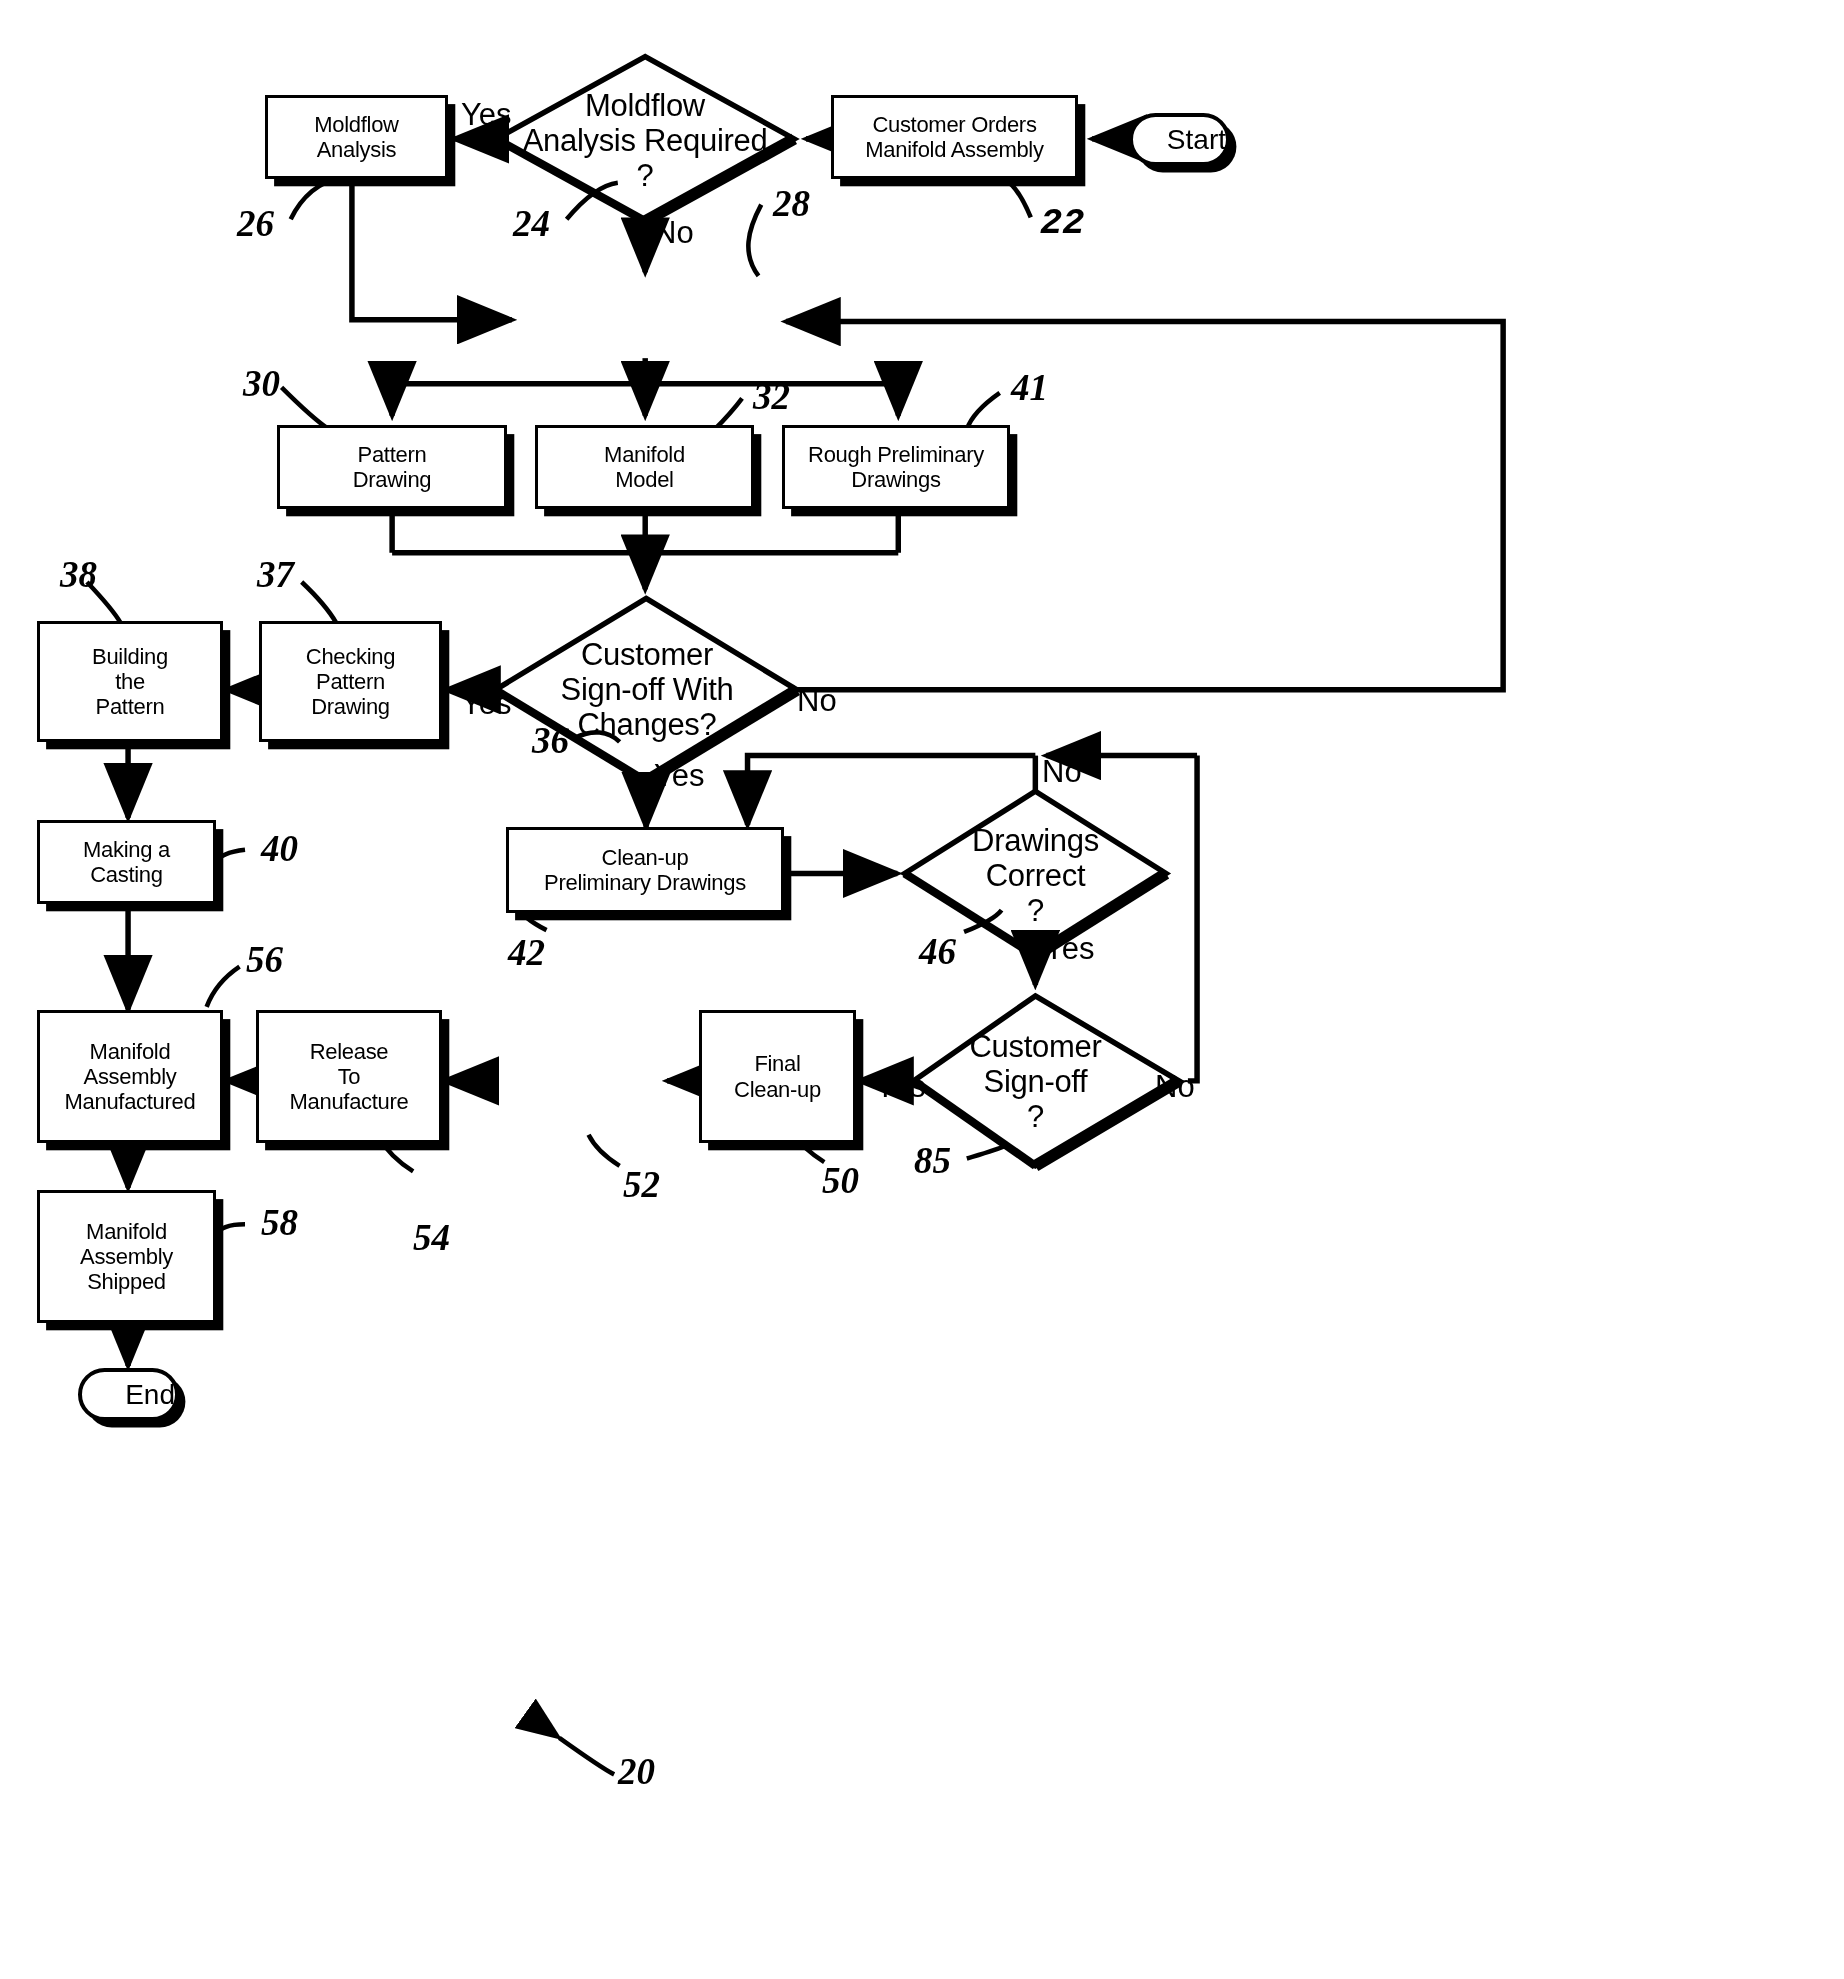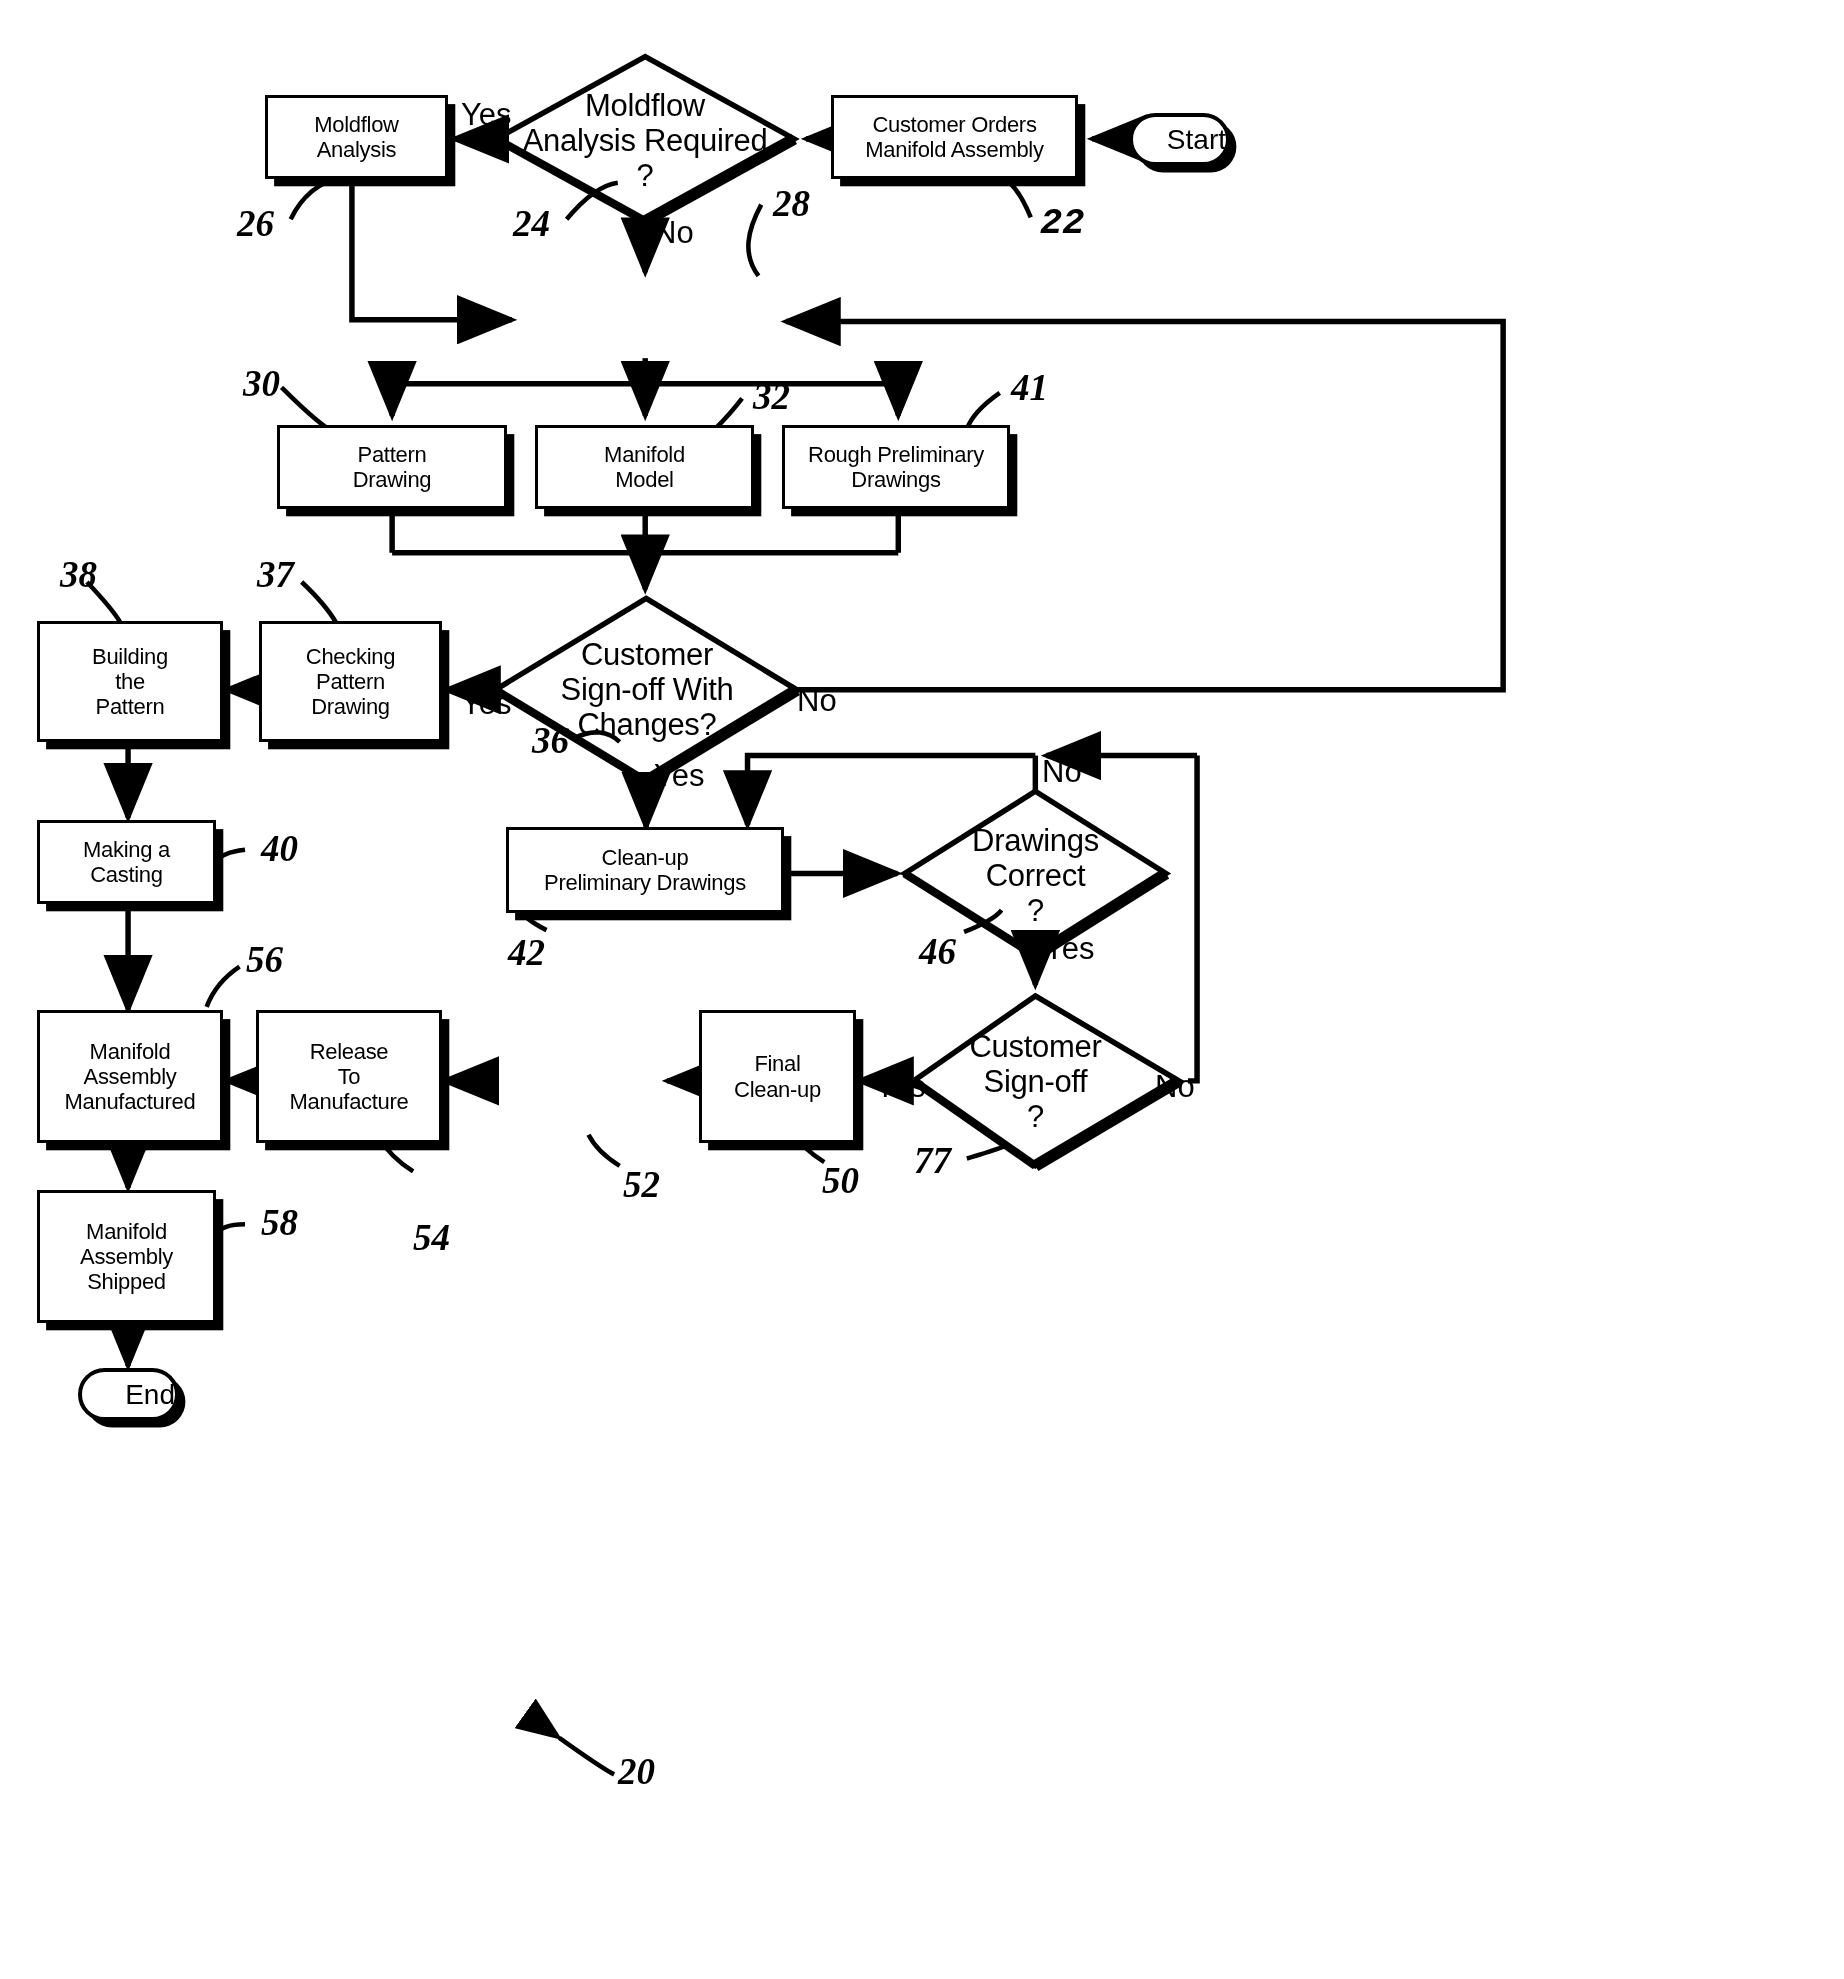--- a/index.html
+++ b/index.html
@@ -303,21 +303,21 @@
   <span class="refnum" style="left:773px; top:185px;">28</span>
   <span class="refnum" style="left:243px; top:365px;">30</span>
   <span class="refnum" style="left:753px; top:378px;">32</span>
   <span class="refnum" style="left:1011px; top:369px;">41</span>
   <span class="refnum" style="left:60px; top:556px;">38</span>
   <span class="refnum" style="left:257px; top:556px;">37</span>
   <span class="refnum" style="left:532px; top:722px;">36</span>
   <span class="refnum" style="left:261px; top:830px;">40</span>
   <span class="refnum" style="left:508px; top:934px;">42</span>
   <span class="refnum" style="left:919px; top:933px;">46</span>
-  <span class="refnum" style="left:914px; top:1142px;">77</span>
+  <span class="refnum" style="left:914px; top:1142px;">85</span>
   <span class="refnum" style="left:822px; top:1162px;">50</span>
   <span class="refnum" style="left:623px; top:1166px;">52</span>
   <span class="refnum" style="left:413px; top:1219px;">54</span>
   <span class="refnum" style="left:246px; top:941px;">56</span>
   <span class="refnum" style="left:261px; top:1204px;">58</span>
   <span class="refnum" style="left:618px; top:1753px;">20</span>
 
 </div>
 
 

